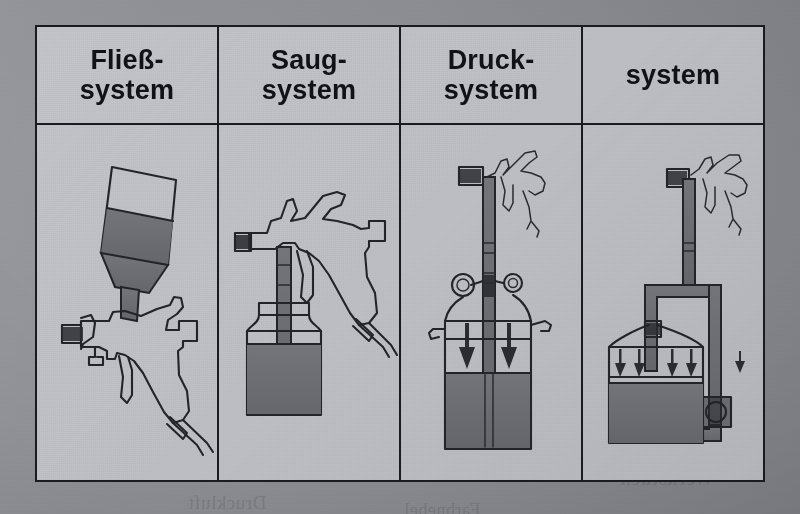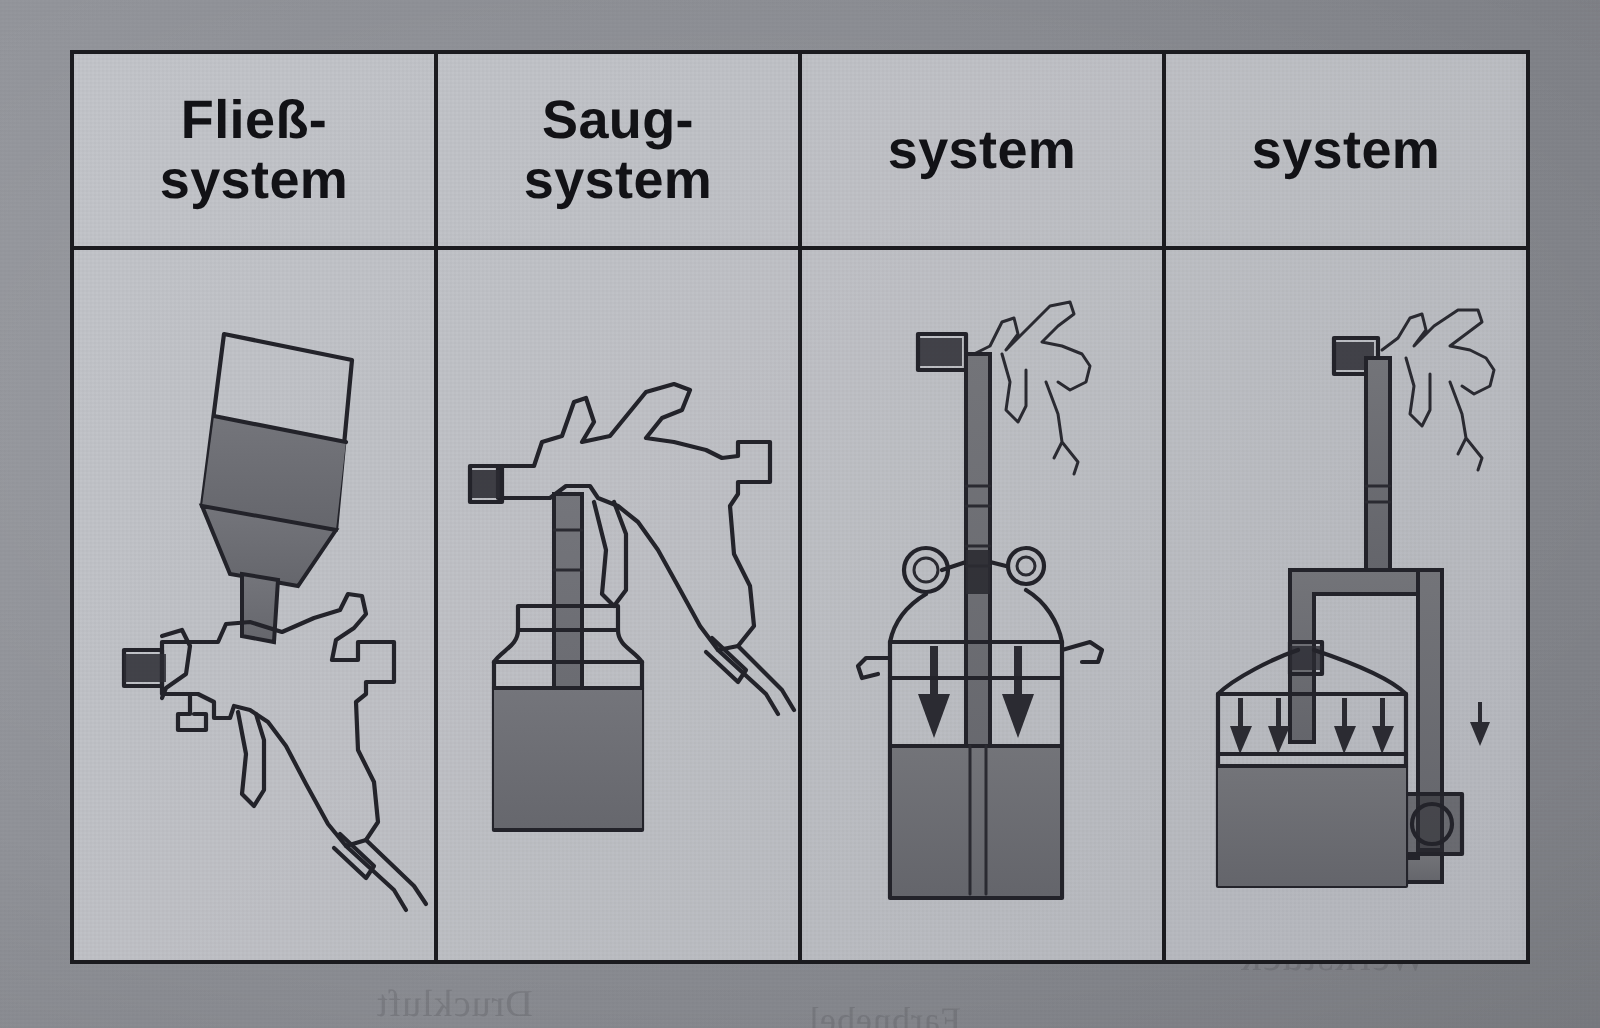--- a/index.html
+++ b/index.html
@@ -97,20 +97,21 @@
 
     <div class="hcell">
       <span class="lab">
         <span>Saug-</span>
         <span class="l2">system</span>
       </span>
     </div>
 
     <div class="hcell">
       <span class="lab">
+        <span>Druck-</span>
         <span class="l2">system</span>
       </span>
     </div>
 
     <div class="hcell">
       <span class="lab">
         <span class="l2">system</span>
       </span>
     </div>
   </div>

